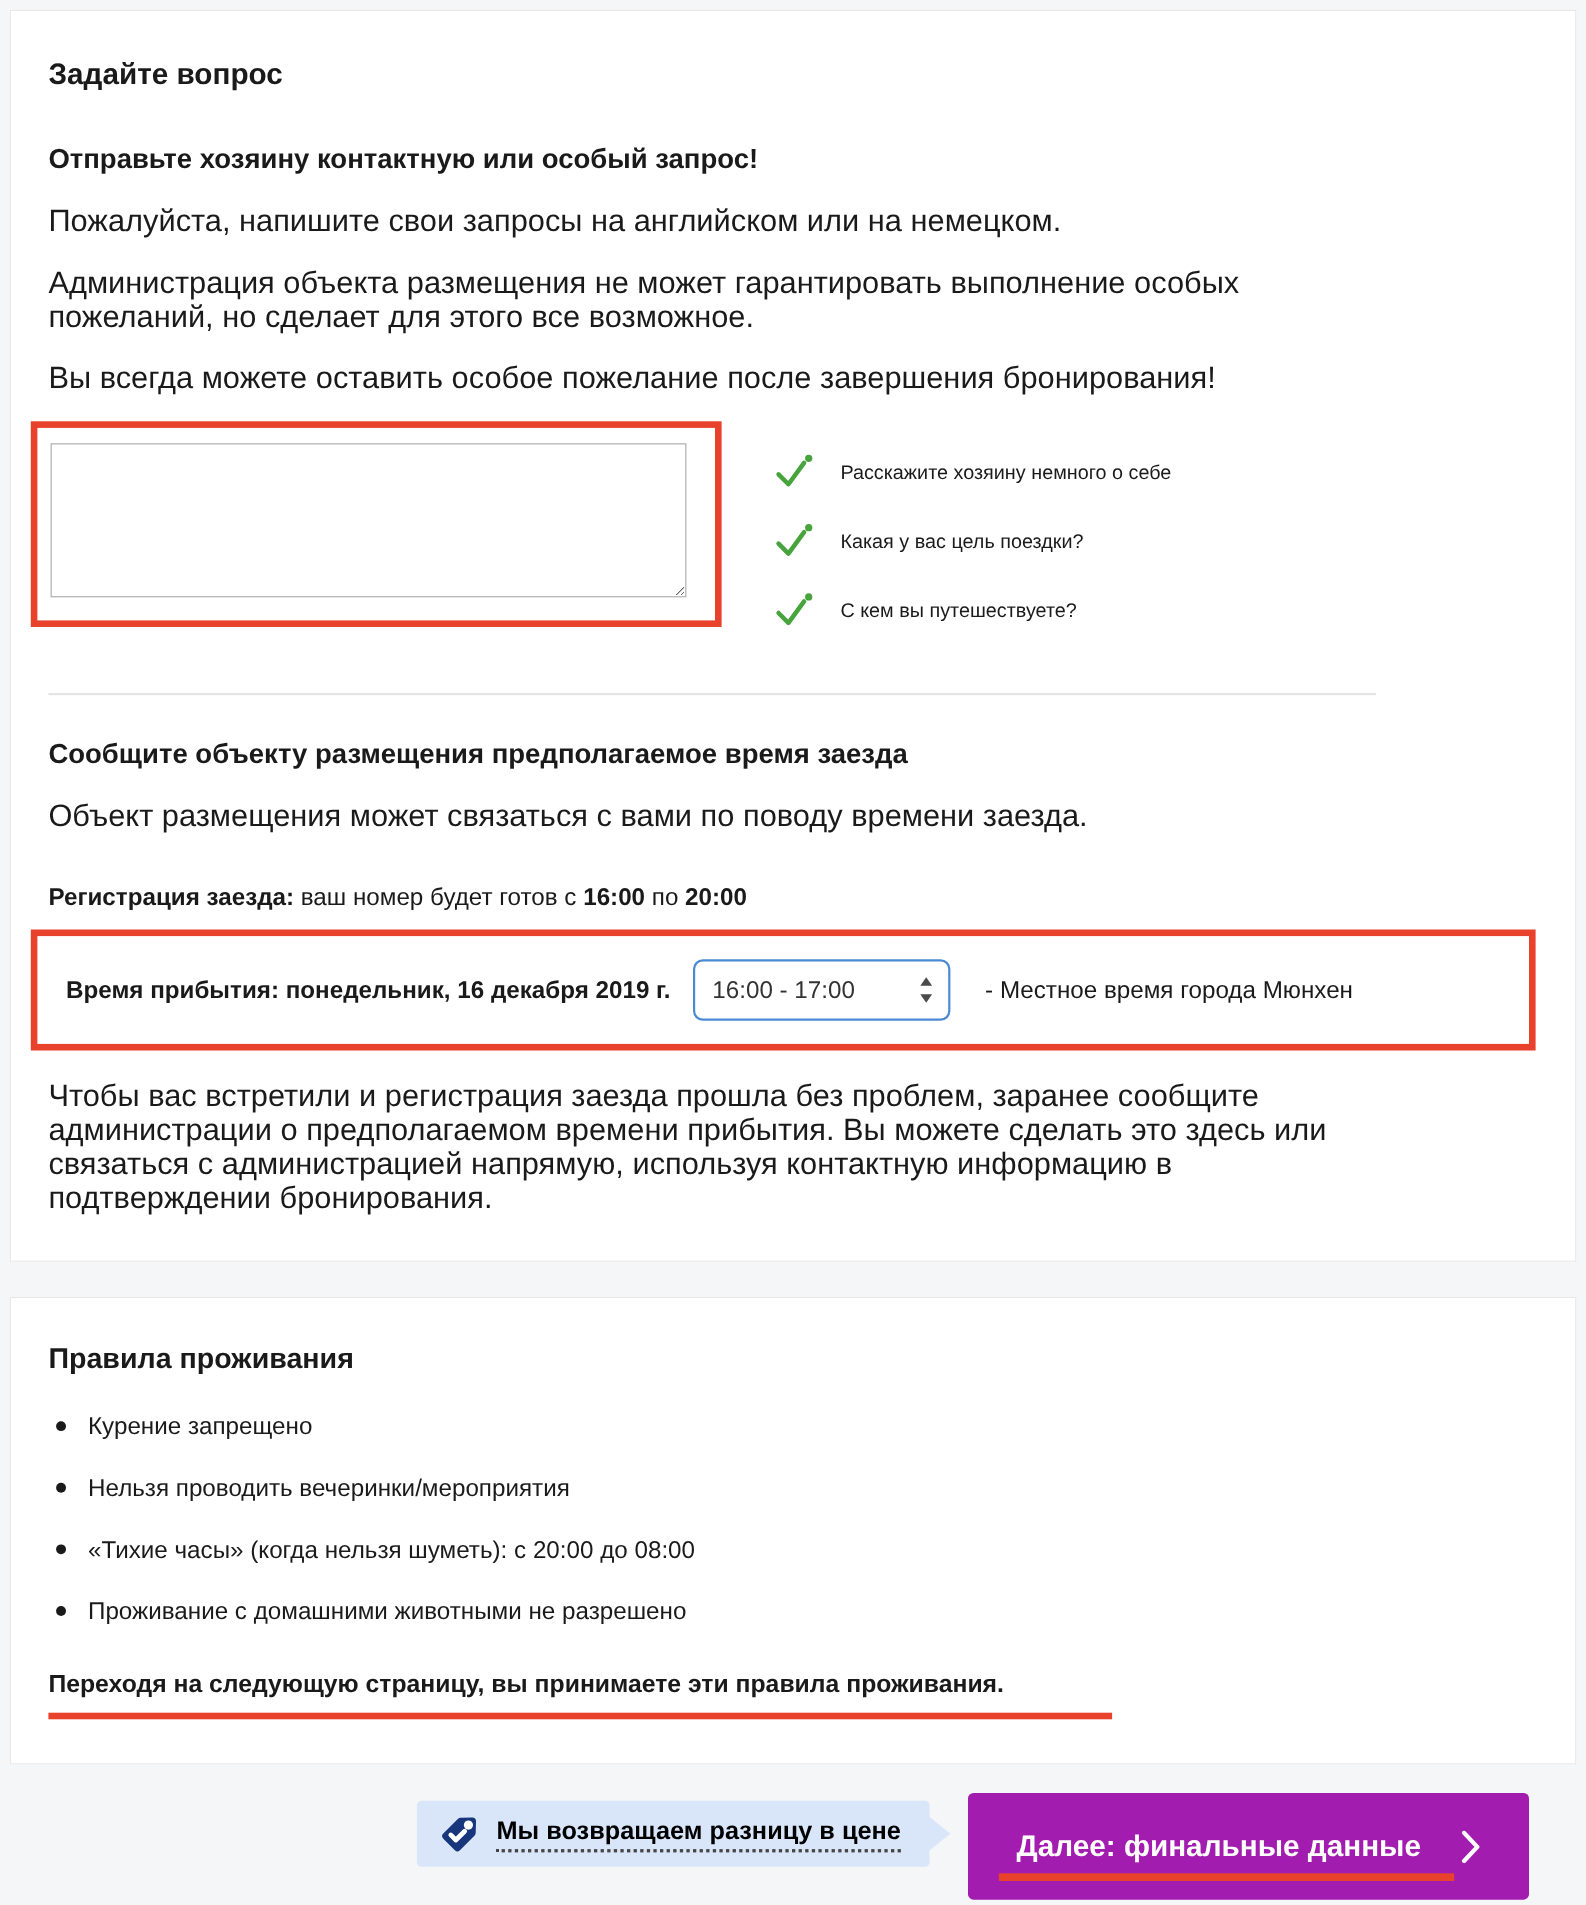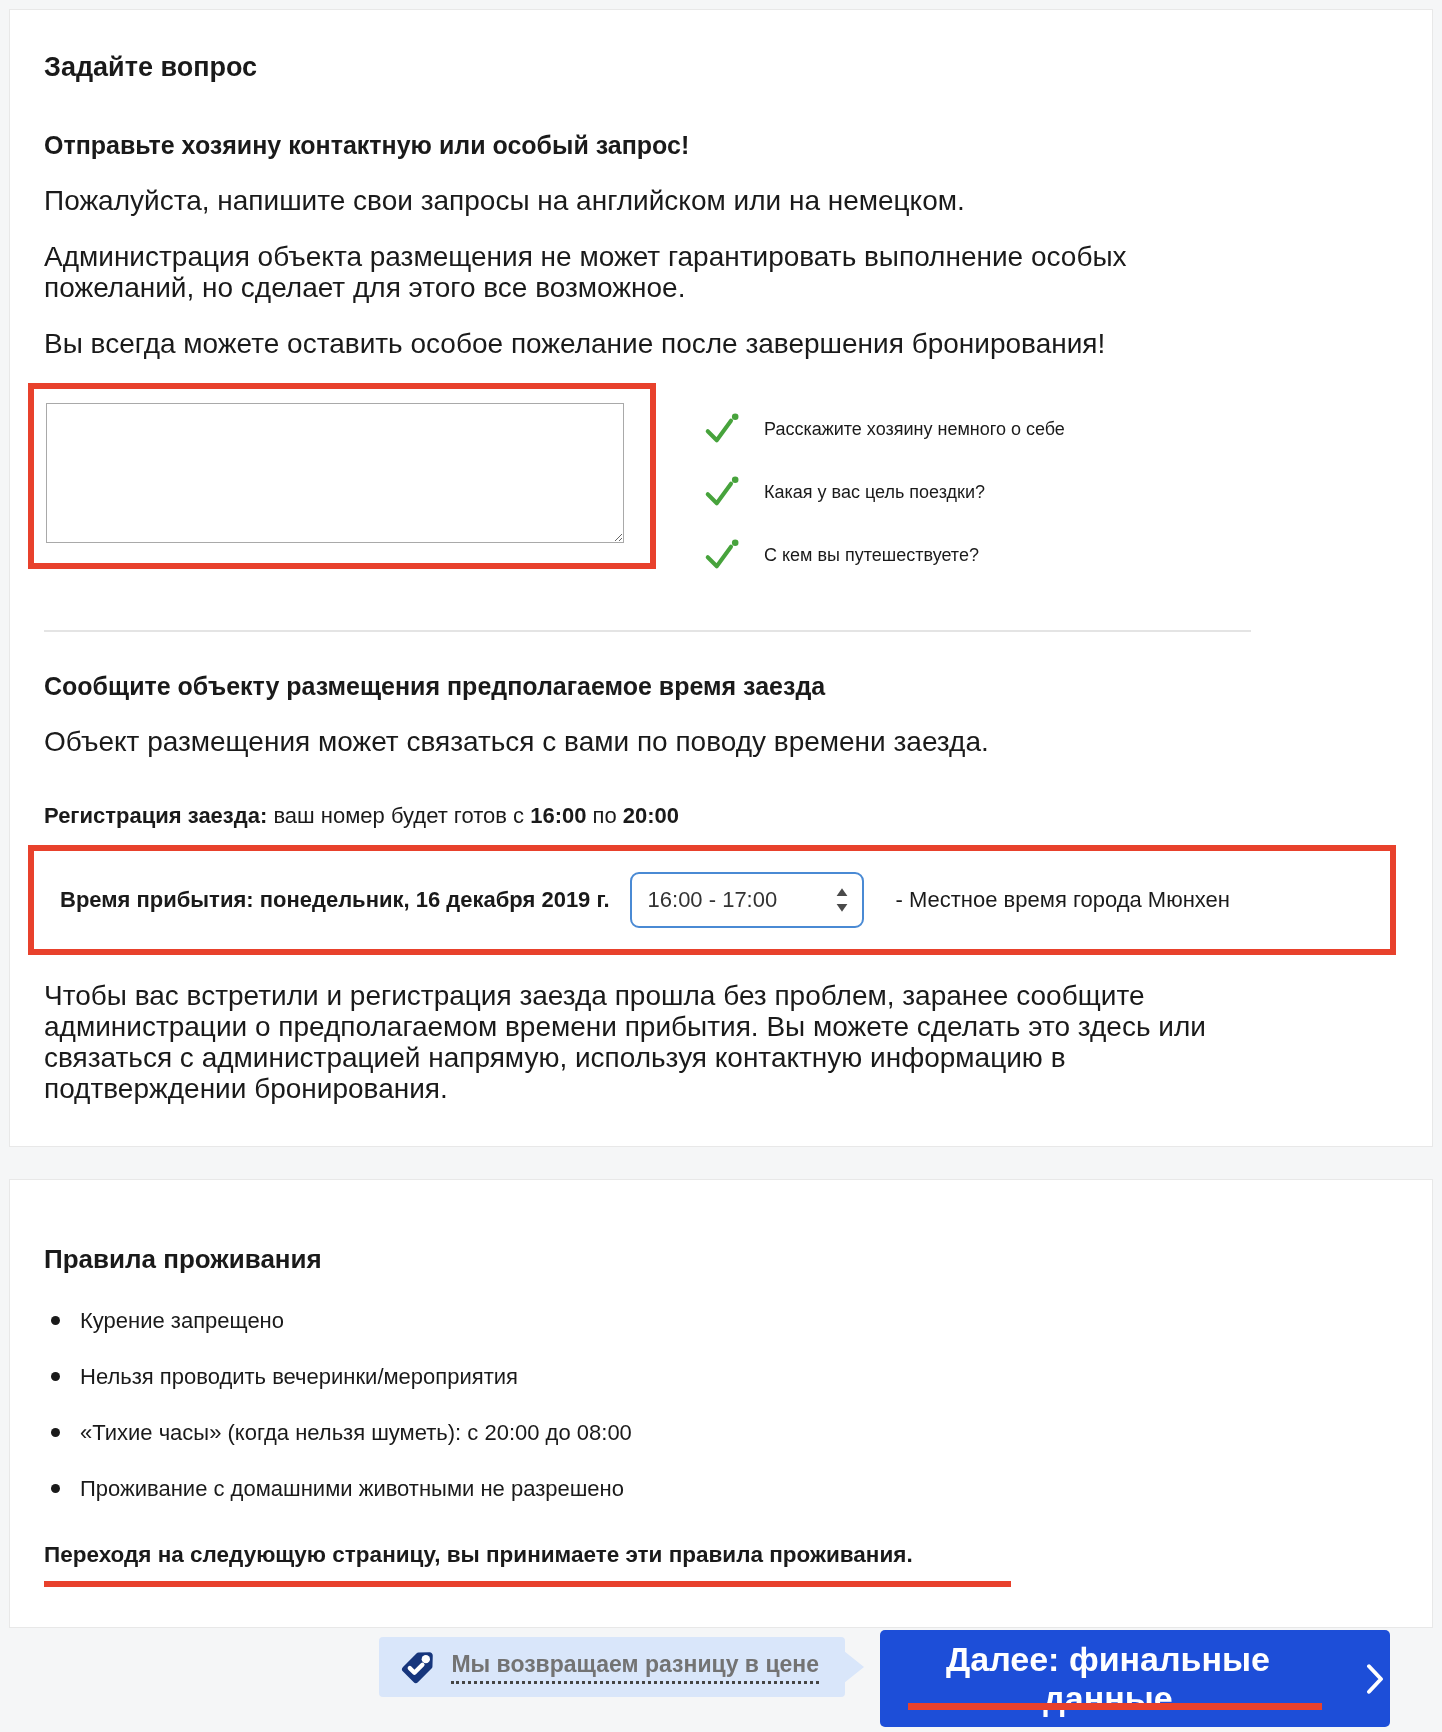--- a/index.html
+++ b/index.html
@@ -7,21 +7,21 @@
   body {
     width:1442px; height:1732px; position:relative; overflow:hidden;
     background:#f5f6f7; color:#1a1a1a;
     font-family:"Liberation Sans", sans-serif;
   }
   .card {
     width:1424px; margin:0 9px; background:#fff;
     border:1px solid #e8e8e8;
   }
   .card-ask { margin-top:9px; padding:36px 34px 42px; }
-  .card-rules { margin-top:32px; padding:60px 34px 40px; }
+  .card-rules { margin-top:32px; padding:36px 34px 40px; }
 
   .page-title { font-size:27px; font-weight:700; margin:6px 0 0; }
   .sub-heading { font-size:25px; font-weight:700; margin:48px 0 0; }
   .para { font-size:28px; line-height:31px; margin:25px 0 0; max-width:1210px; }
 
   
   .message-row { display:flex; align-items:flex-start; margin-top:24px; }
   .annotation-box {
     border:6px solid #e8412c; margin-left:-16px;
     padding:14px 26px 16px 12px; background:transparent;
@@ -78,28 +78,28 @@
     background:#d9e6fa; border-radius:4px;
     display:flex; align-items:center; padding:0 26px 0 20px; cursor:pointer;
   }
   .price-badge::after {
     content:""; position:absolute; right:-19px; top:50%; transform:translateY(-50%);
     border-top:16px solid transparent; border-bottom:16px solid transparent;
     border-left:20px solid #d9e6fa;
   }
   .badge-icon { width:37px; height:37px; margin-right:15px; flex:none; }
   .badge-label {
-    font-size:23px; font-weight:700; color:#737373;
+    font-size:23px; font-weight:700; color:#000000;
     border-bottom:3px dotted #454545; padding-bottom:3px; white-space:nowrap;
   }
   .next-btn {
     position:relative; width:510px; height:97px;
-    background:#1d4ed8; border:none; border-radius:5px; cursor:pointer;
+    background:#a21caf; border:none; border-radius:5px; cursor:pointer;
     color:#fff; font-family:"Liberation Sans", sans-serif;
-    font-size:34px; font-weight:700;
+    font-size:27px; font-weight:700;
     display:flex; align-items:center; justify-content:center;
   }
   .btn-chevron { width:18px; height:30px; margin-left:36px; flex:none; }
   .btn-underline { position:absolute; left:28px; bottom:17px; width:414px; height:7px; background:#e8412c; }
 </style>
 </head>
 <body>
 
 <section class="card card-ask">
   <h2 class="page-title">Задайте вопрос</h2>

